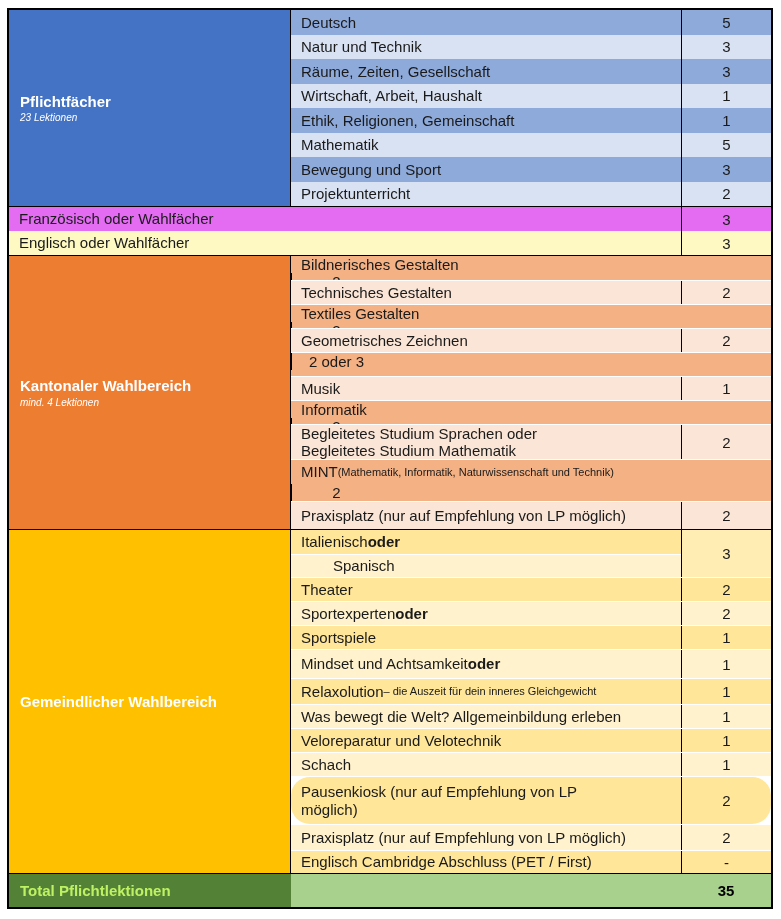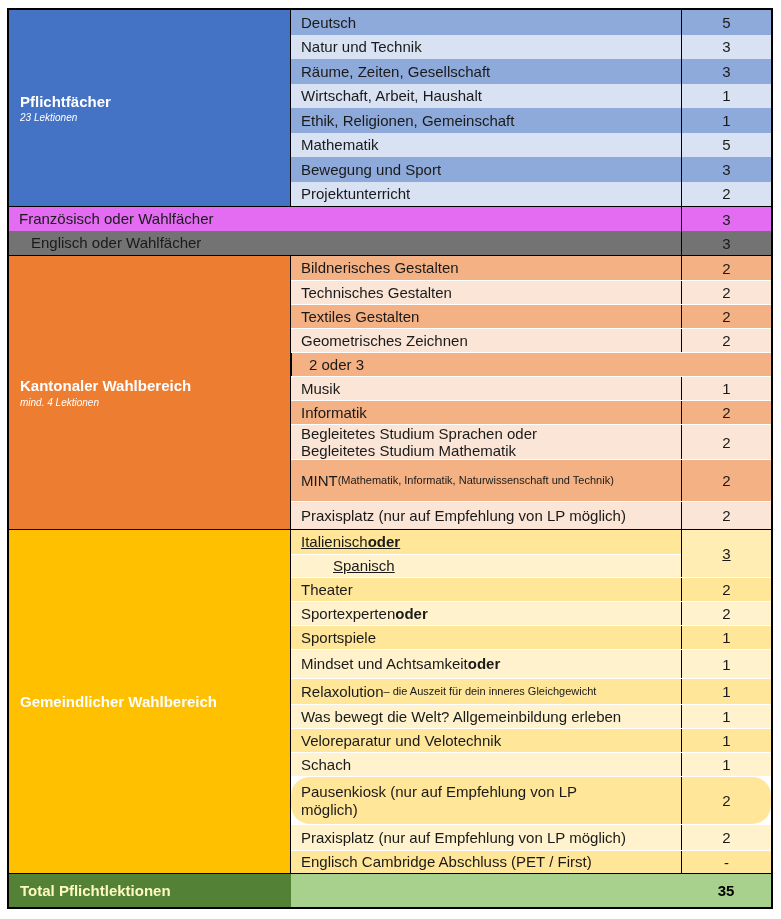--- a/index.html
+++ b/index.html
@@ -43,46 +43,46 @@
     border-left:1px solid #000;box-sizing:border-box;
     display:flex;align-items:center;justify-content:center;
     font-size:15px;
   }
   
   .sec-blue .cat{background:#4472C4;}
   .sec-blue .dark{background:#8EAADB;}
   .sec-blue .light{background:#D9E2F3;}
   .sec-purple .cat{background:#7030A0;}
   .sec-purple .dark{background:#E36CF3;}
-  .sec-purple .light{background:#737373;padding-left:12px;}
+  .sec-purple .light{background:#fef9c3;}
   .sec-orange .cat{background:#ED7D31;}
-  .sec-orange .dark{background:#F4B183;}
+  .sec-orange .dark{background:#F4B183;flex-direction:column;}
   .sec-orange .light{background:#FBE5D6;}
   .sec-yellow .cat{background:#FFC000;}
   .sec-yellow .dark{background:#FFE699;}
   .sec-yellow .light{background:#FFF2CC;}
   
   .sec-orange .rows > .row + .row{border-top:1px solid #fff;}
   .sec-yellow .rows > .r + .r{border-top:1px solid #fff;}
-  .pairwrap{display:flex;box-sizing:border-box;text-decoration:underline;}
+  .pairwrap{display:flex;box-sizing:border-box;}
   .pairrows{flex:1;display:flex;flex-direction:column;min-width:0;}
   .pairrows .row + .row{border-top:1px solid #fff;padding-left:32px;}
   .pairval{
     width:90px;flex:none;border-left:1px solid #000;box-sizing:border-box;
     display:flex;align-items:center;justify-content:center;
     font-size:15px;background:#FFEDB3;
   }
   
   .h23{height:23px;}.h24{height:24px;}.h245{height:24.5px;}
   .h26{height:26px;}.h28{height:28px;}.h29{height:29px;}
   .h38{height:48px;border-radius:19px;}.h42{height:42px;}.h46{height:35px;}
   
   .footer{display:flex;height:34px;box-sizing:border-box;}
   .footer .flabel{
-    width:282px;flex:none;background:#538135;color:#fef9c3;
+    width:282px;flex:none;background:#538135;color:#bef264;
     font-weight:bold;font-size:15px;
     display:flex;align-items:center;padding-left:11px;box-sizing:border-box;
   }
   .footer .frest{flex:1;background:#A9D18E;display:flex;}
   .footer .fspacer{flex:1;}
   .footer .fval{
     width:90px;flex:none;display:flex;align-items:center;justify-content:center;
     font-weight:bold;font-size:15px;color:#000;
   }
 </style>

